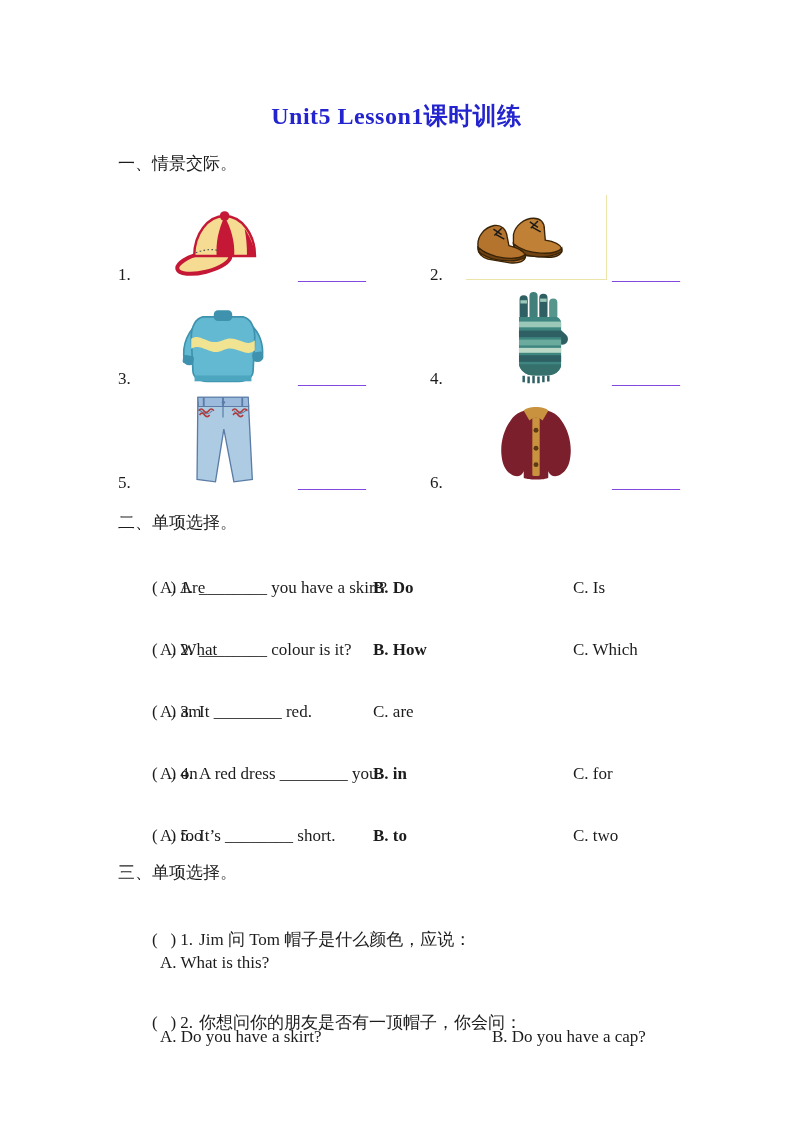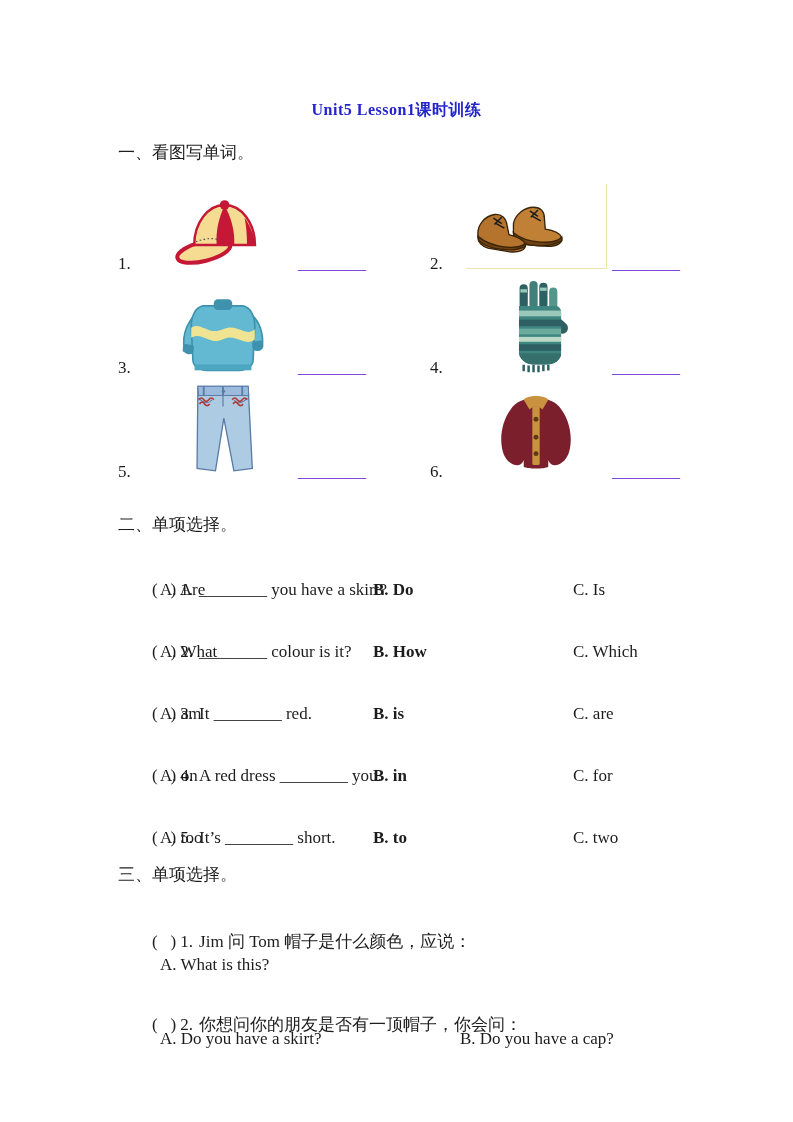--- a/index.html
+++ b/index.html
@@ -10,31 +10,31 @@
     margin: 0 auto;
     background: #ffffff;
     font-family: "Liberation Serif", "DejaVu Serif", serif;
     color: #1c1c1c;
     overflow: hidden;
   }
   .content { padding: 0 115px 0 118px; }
   .doc-title {
     padding-top: 100px;
     text-align: center;
-    font-size: 16px;
+    font-size: 24px;
     font-weight: bold;
     letter-spacing: 0.5px;
   }
   .sec-head {
     font-size: 17px;
     height: 24px;
     line-height: 24px;
   }
   .s1-head { margin-top: 20px; }
-  .s2-head { margin-top: 30px; }
+  .s2-head { margin-top: 17px; }
   .s3-head { margin-top: 10px; }
 
   
   .pic-row { display: flex; align-items: flex-end; }
   .row1 { margin-top: 8px; height: 102px; }
   .row2 { height: 104px; }
   .row3 { height: 104px; }
   .pic-cell { display: flex; align-items: flex-end; height: 100%; }
   .cell-l { width: 312px; }
   .cell-r { width: 248px; }
@@ -66,33 +66,33 @@
   .q-prefix { margin-right: 6px; }
   .opt-line { height: 31px; line-height: 31px; font-size: 17px; padding-left: 42px; display: flex; }
   .opt-a3 { width: 213px; flex: 0 0 auto; }
   .opt-b3 { width: 200px; flex: 0 0 auto; font-weight: bold; }
   .opt-c3 { flex: 1; }
   
   .s3 .q-line { height: 26px; line-height: 26px; }
   .s3 .q1 { margin-top: 16px; }
   .s3 .o1 { margin-top: 23px; height: 26px; line-height: 26px; }
   .s3 .q2 { margin-top: 8px; }
-  .s3 .o2 { margin-top: 14px; height: 26px; line-height: 26px; }
+  .s3 .o2 { margin-top: 14px; height: 26px; line-height: 26px; gap: 32px; }
   .opt-a2 { width: 300px; flex: 0 0 auto; }
   .opt-b2 { flex: 1; }
   svg { display: block; }
 </style>
 </head>
 <body>
 
 <div class="page">
   <div class="doc-title" style="color: rgb(36, 36, 207);">Unit5 Lesson1课时训练</div>
   <div class="content">
 
-    <div class="sec-head s1-head">一、看图写单词。</div>
+    <div class="sec-head s1-head">一、情景交际。</div>
 
     <div class="pic-row row1">
       <div class="pic-cell cell-l">
         <span class="num">1.</span>
         <span class="img-wrap">
           <svg width="96" height="80" viewBox="0 0 120 96">
             <ellipse cx="36" cy="76" rx="34" ry="12" transform="rotate(-14 36 76)" fill="#f6dc93" stroke="#c41836" stroke-width="5"></ellipse>
             <path d="M24,68 A38,50 0 0 1 100,68 Z" fill="#f6dc93" stroke="#c41836" stroke-width="3"></path>
             <path d="M62,19 C54,35 51,52 52,68 L74,68 C75,50 70,33 62,19 Z" fill="#c41836"></path>
             <path d="M87,34 C94,44 99,56 100,68 L90,68 C90,55 89,44 87,34 Z" fill="#c41836"></path>
@@ -226,21 +226,20 @@
         <span class="opt-a3">A. What</span>
         <span class="opt-b3">B. How</span>
         <span class="opt-c3">C. Which</span>
       </div>
 
       <div class="q-line">
         <span class="q-prefix">(&nbsp;&nbsp;&nbsp;) 3.</span><span>It ________ red.</span>
       </div>
       <div class="opt-line">
         <span class="opt-a3">A. am</span>
-        <span class="opt-b3">B. is</span>
         <span class="opt-c3">C. are</span>
       </div>
 
       <div class="q-line">
         <span class="q-prefix">(&nbsp;&nbsp;&nbsp;) 4.</span><span>A red dress ________ you.</span>
       </div>
       <div class="opt-line">
         <span class="opt-a3">A. on</span>
         <span class="opt-b3">B. in</span>
         <span class="opt-c3">C. for</span>

